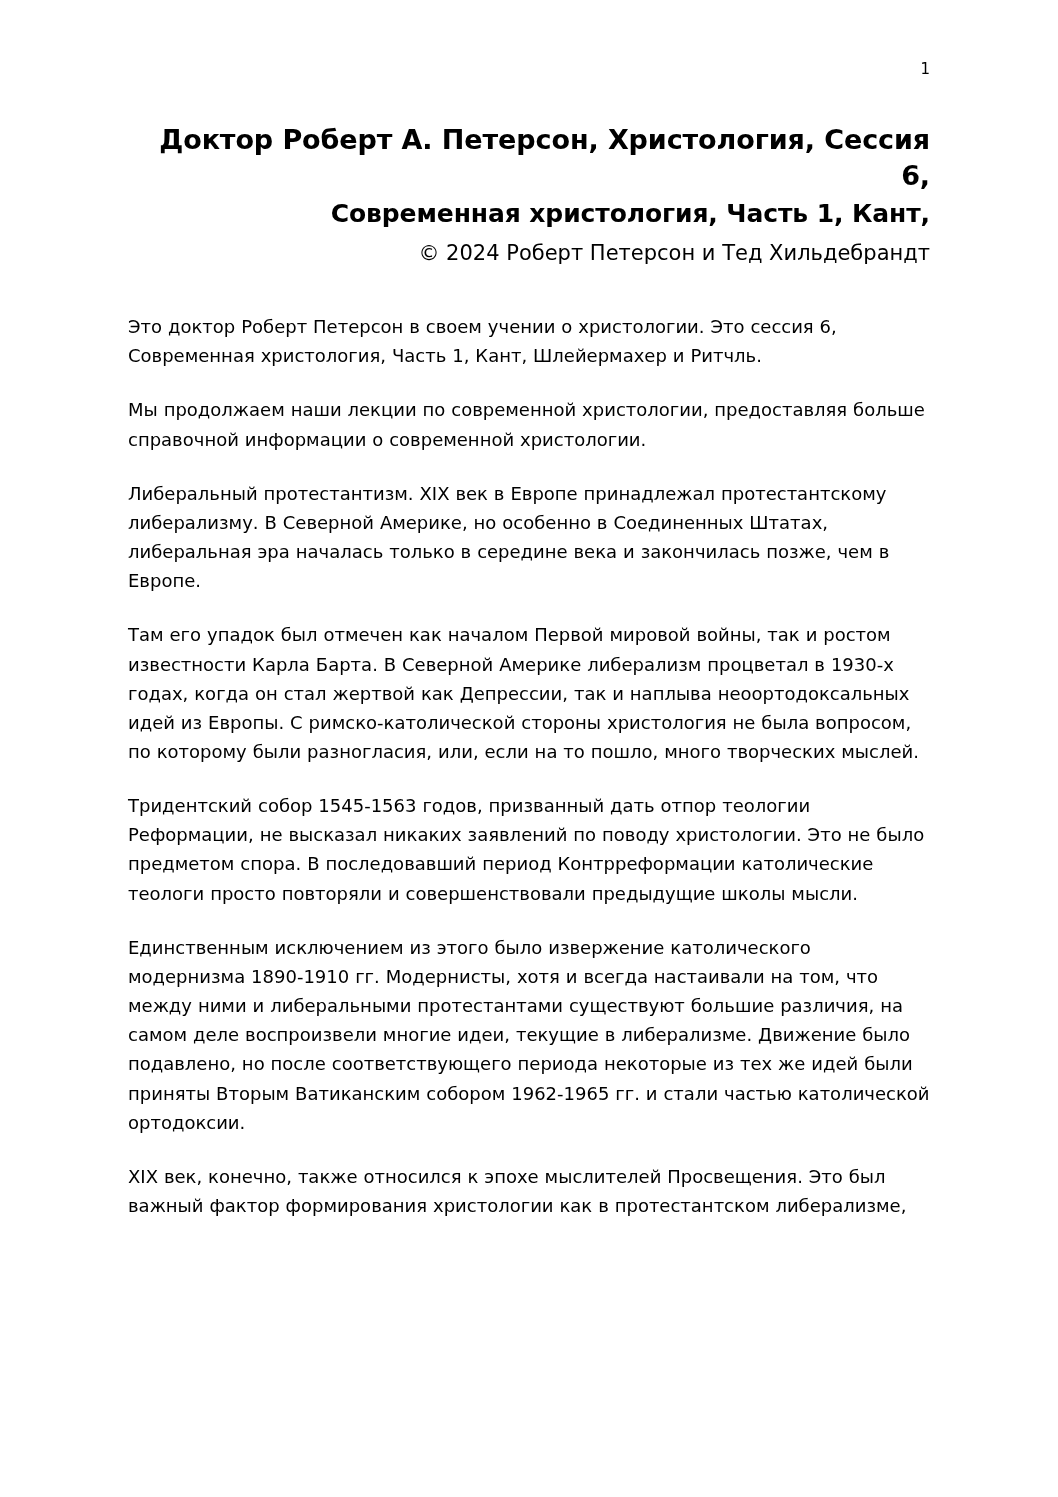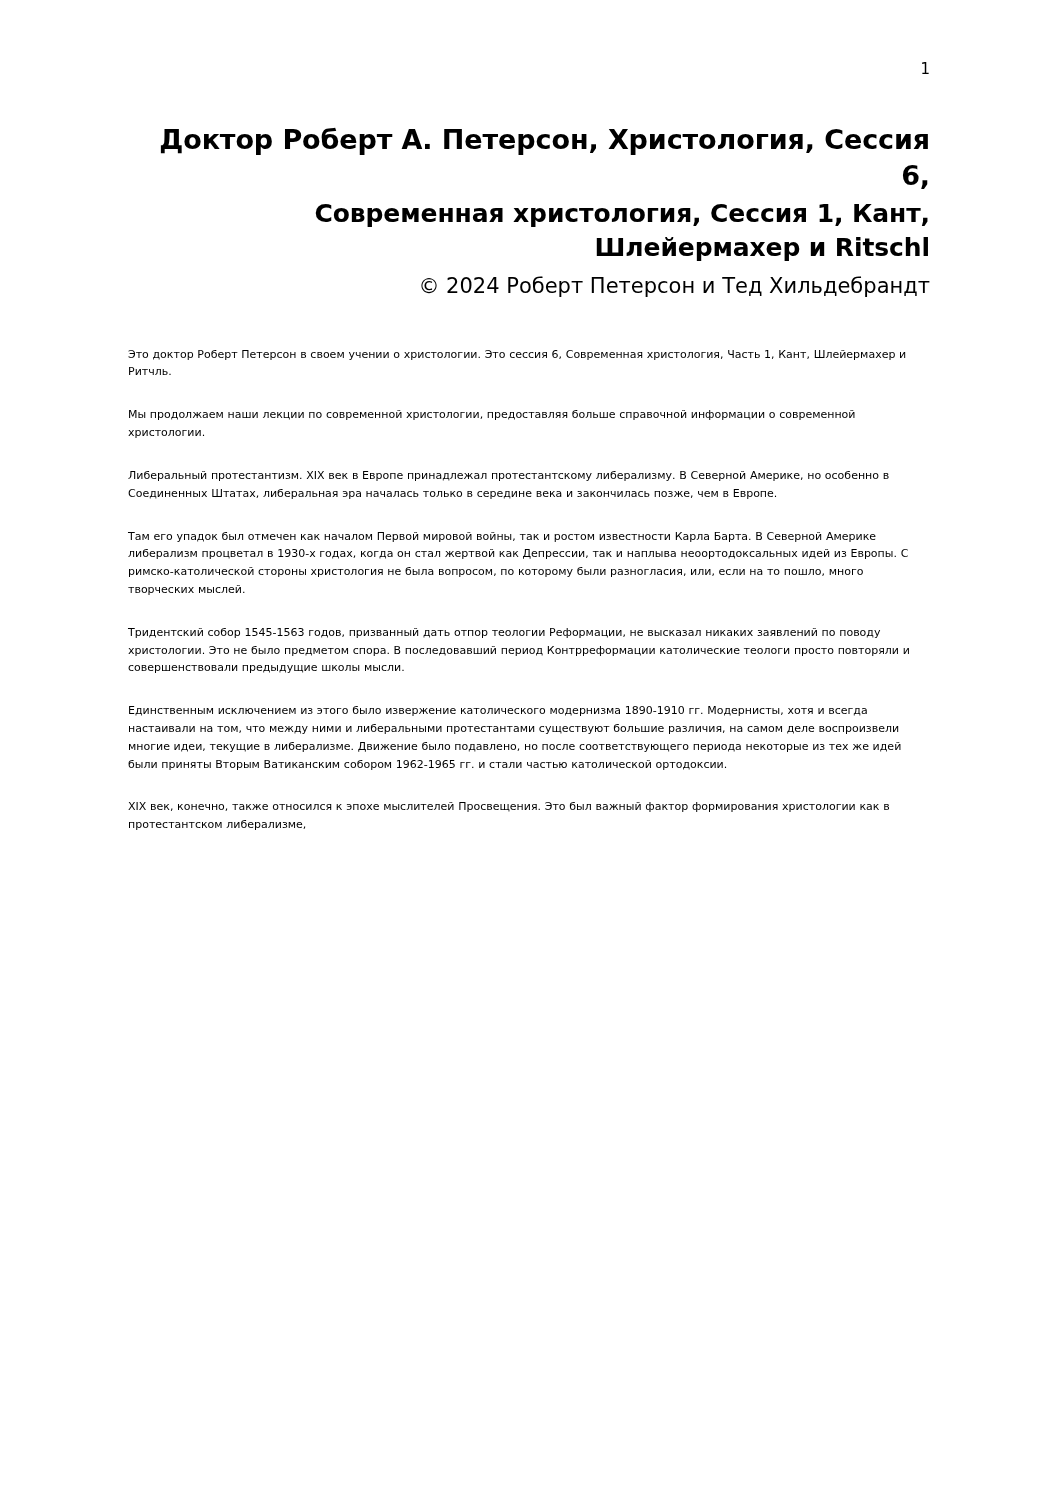--- a/index.html
+++ b/index.html
@@ -52,21 +52,21 @@
   .copyright {
     font-size: 21px;
     line-height: 1.4;
     margin: 8px 0 0 0;
     font-weight: normal;
   }
   .body-copy {
     margin-top: 44px;
   }
   .body-copy p {
-    font-size: 11px;
+    font-size: 18px;
     line-height: 1.62;
     margin: 0 0 25px 0;
     text-align: left;
     word-spacing: 0.2px;
   }
   .body-copy p:last-child {
     margin-bottom: 16px;
   }
 </style>
 </head>
@@ -75,22 +75,21 @@
 <div class="page">
 
   <div class="page-number">1</div>
 
   <div class="title-block">
     <h1 class="doc-title">
       <span>Доктор Роберт А. Петерсон, Христология, Сессия</span><br>
       <span>6,</span>
     </h1>
     <h2 class="doc-subtitle">
-      <span>Современная христология, Сессия 1, Кант,</span><br>
-      <span>Шлейермахер и Ritschl</span>
+      <span>Современная христология, Часть 1, Кант,</span><br>
     </h2>
     <p class="copyright">© 2024 Роберт Петерсон и Тед Хильдебрандт</p>
   </div>
 
   <div class="body-copy">
     <p>Это доктор Роберт Петерсон в своем учении о христологии. Это сессия 6, Современная христология, Часть 1, Кант, Шлейермахер и Ритчль.</p>
     <p>Мы продолжаем наши лекции по современной христологии, предоставляя больше справочной информации о современной христологии.</p>
     <p>Либеральный протестантизм. XIX век в Европе принадлежал протестантскому либерализму. В Северной Америке, но особенно в Соединенных Штатах, либеральная эра началась только в середине века и закончилась позже, чем в Европе.</p>
     <p>Там его упадок был отмечен как началом Первой мировой войны, так и ростом известности Карла Барта. В Северной Америке либерализм процветал в 1930-х годах, когда он стал жертвой как Депрессии, так и наплыва неоортодоксальных идей из Европы. С римско-католической стороны христология не была вопросом, по которому были разногласия, или, если на то пошло, много творческих мыслей.</p>
     <p>Тридентский собор 1545-1563 годов, призванный дать отпор теологии Реформации, не высказал никаких заявлений по поводу христологии. Это не было предметом спора. В последовавший период Контрреформации католические теологи просто повторяли и совершенствовали предыдущие школы мысли.</p>

